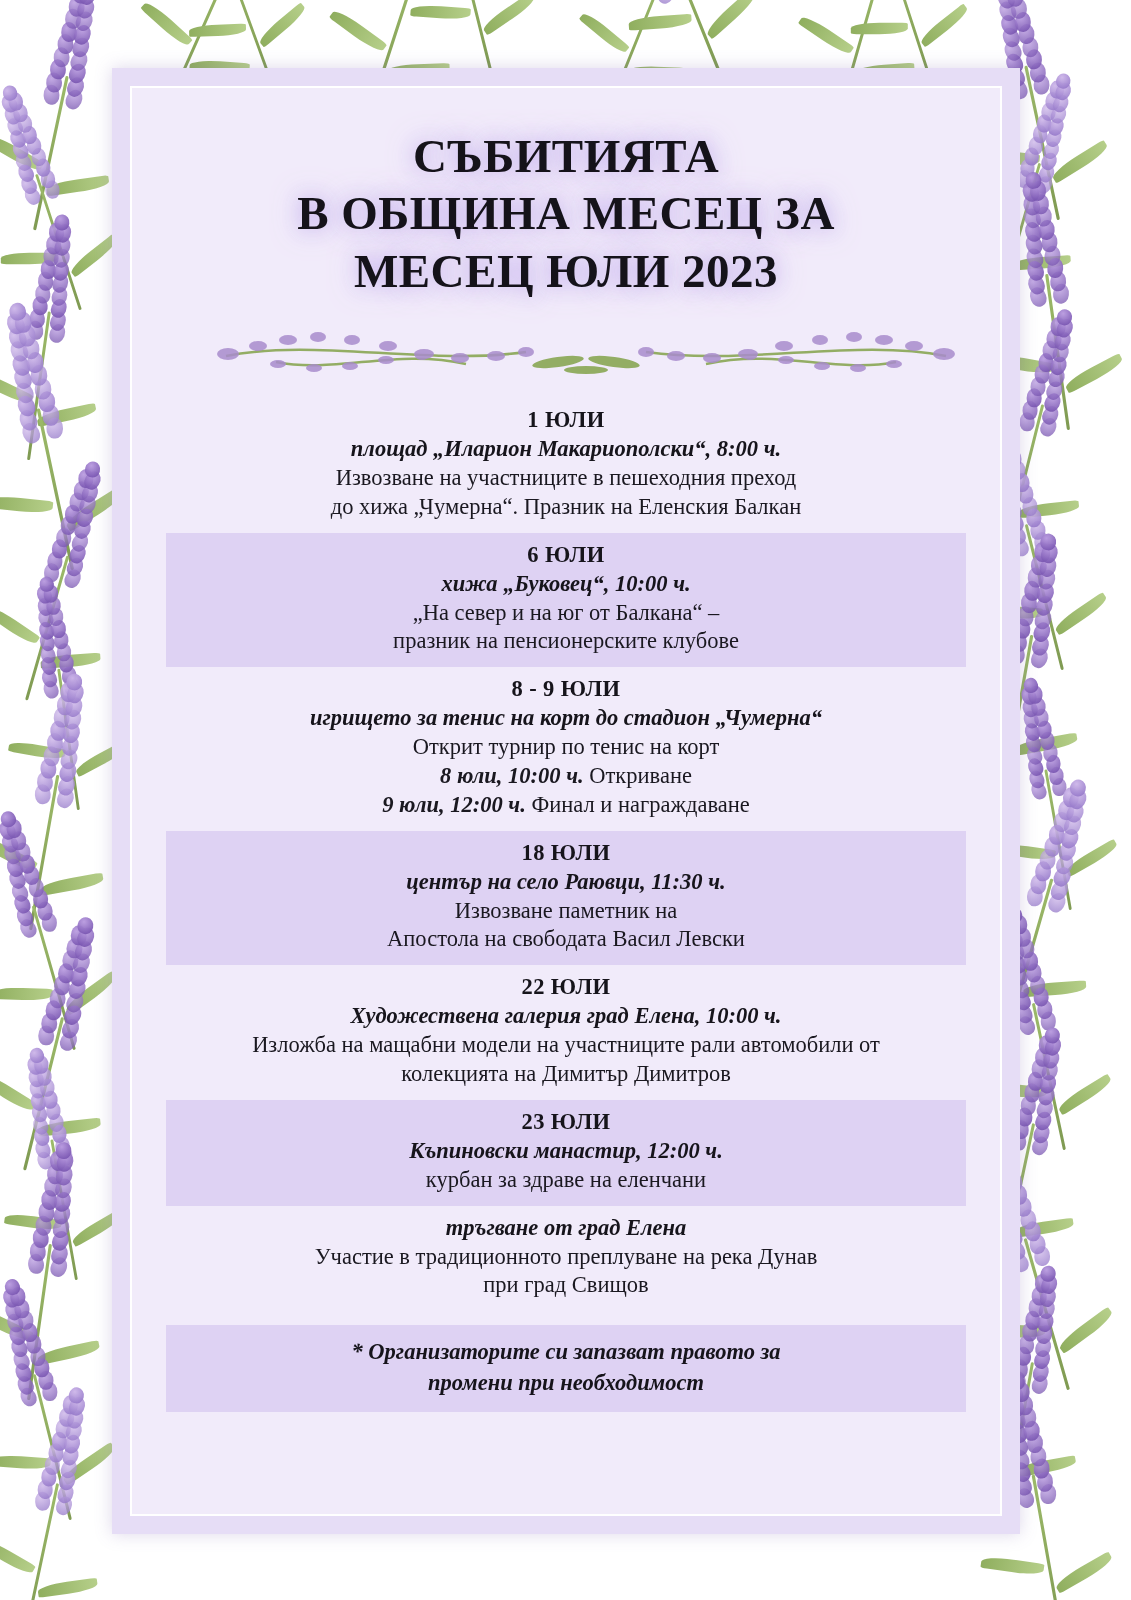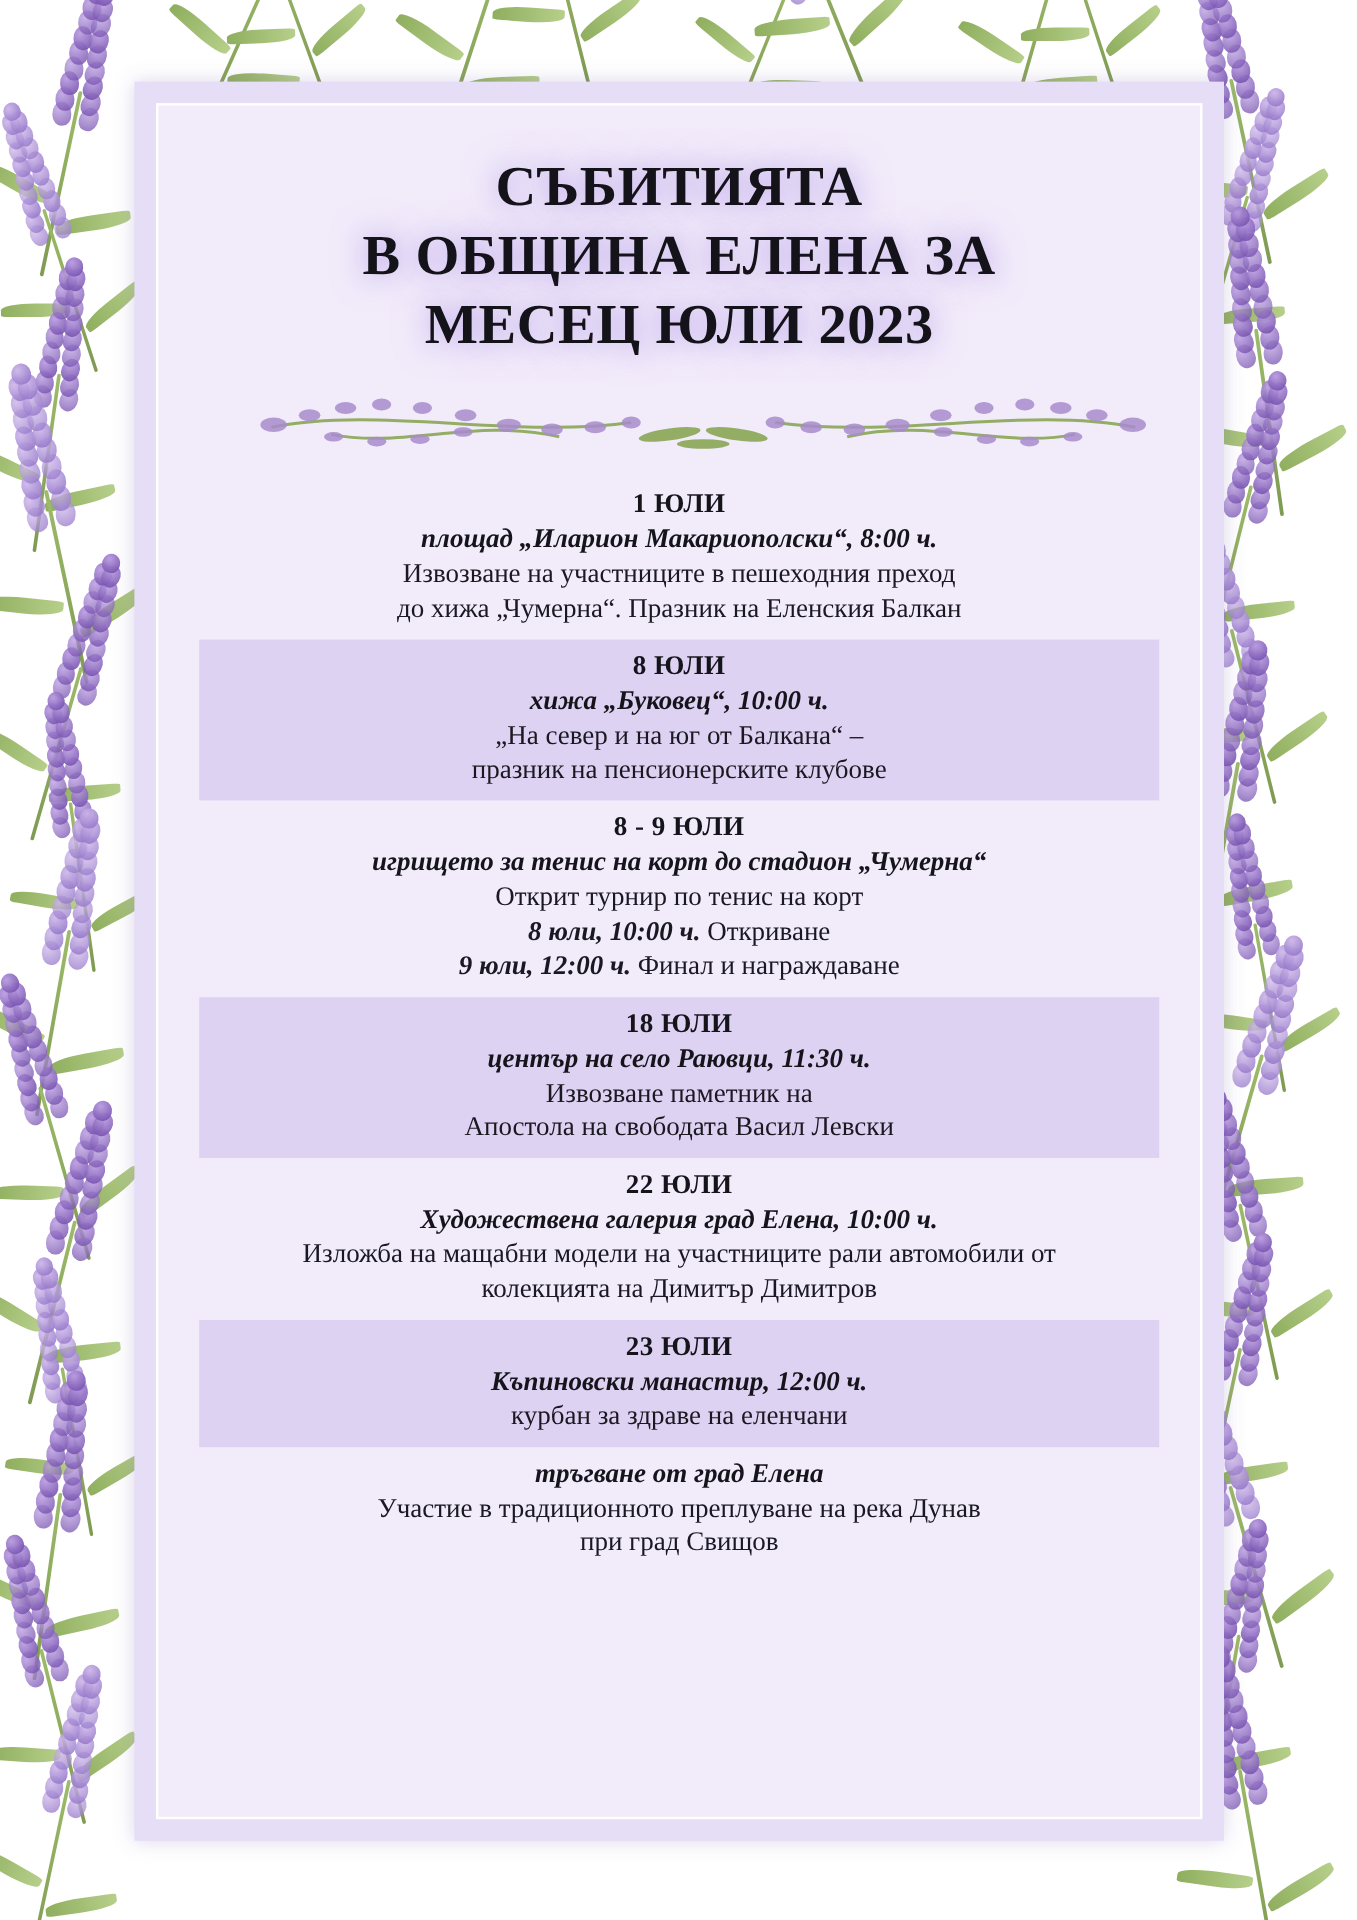--- a/index.html
+++ b/index.html
@@ -891,21 +891,21 @@
         <div class="leaf" style="left: 22px; top: 214px; transform: rotate(-20deg);"></div>
       </div>
     </div>
 
   <div class="frame-outer">
     <div class="frame-inner">
       <div class="card-body">
 
         <div class="title">
           <span class="line">СЪБИТИЯТА</span>
-          <span class="line">В ОБЩИНА ЕЛЕНА ЗА</span>
+          <span class="line">В ОБЩИНА МЕСЕЦ ЗА</span>
           <span class="line">МЕСЕЦ ЮЛИ 2023</span>
         </div>
 
         <div class="divider">
           <svg width="840" height="92" viewBox="0 0 840 92" aria-hidden="true">
             <g stroke="#93ad64" stroke-width="2.5" fill="none">
               <path d="M60 52 C150 34, 260 62, 360 48"></path>
               <path d="M480 48 C580 62, 690 34, 780 52"></path>
               <path d="M110 58 C170 70, 230 44, 300 60"></path>
               <path d="M540 60 C610 44, 670 70, 730 58"></path>
@@ -952,21 +952,21 @@
         </div>
 
         <div class="events" id="eventsList">
             <div class="event">
               <div class="date">1 ЮЛИ</div>
               <div class="place">площад „Иларион Макариополски“, 8:00 ч.</div>
               <div class="desc">Извозване на участниците в пешеходния преход</div>
               <div class="desc">до хижа „Чумерна“. Празник на Еленския Балкан</div>
             </div>
             <div class="event alt">
-              <div class="date">8 ЮЛИ</div>
+              <div class="date">6 ЮЛИ</div>
               <div class="place">хижа „Буковец“, 10:00 ч.</div>
               <div class="desc">„На север и на юг от Балкана“ –</div>
               <div class="desc">празник на пенсионерските клубове</div>
             </div>
             <div class="event">
               <div class="date">8 - 9 ЮЛИ</div>
               <div class="place">игрището за тенис на корт до стадион „Чумерна“</div>
               <div class="desc">Открит турнир по тенис на корт</div>
               <div class="desc"><span class="em">8 юли, 10:00 ч.</span><span> Откриване</span></div>
               <div class="desc"><span class="em">9 юли, 12:00 ч.</span><span> Финал и награждаване</span></div>
@@ -988,17 +988,21 @@
               <div class="place">Къпиновски манастир, 12:00 ч.</div>
               <div class="desc">курбан за здраве на еленчани</div>
             </div>
             <div class="event">
               <div class="place">тръгване от град Елена</div>
               <div class="desc">Участие в традиционното преплуване на река Дунав</div>
               <div class="desc">при град Свищов</div>
             </div>
           </div>
 
+        <div class="note">
+          <span class="l">* Организаторите си запазват правото за</span>
+          <span class="l">промени при необходимост</span>
+        </div>
 
       </div>
     </div>
   </div>
 </div>
 
 </body></html>

